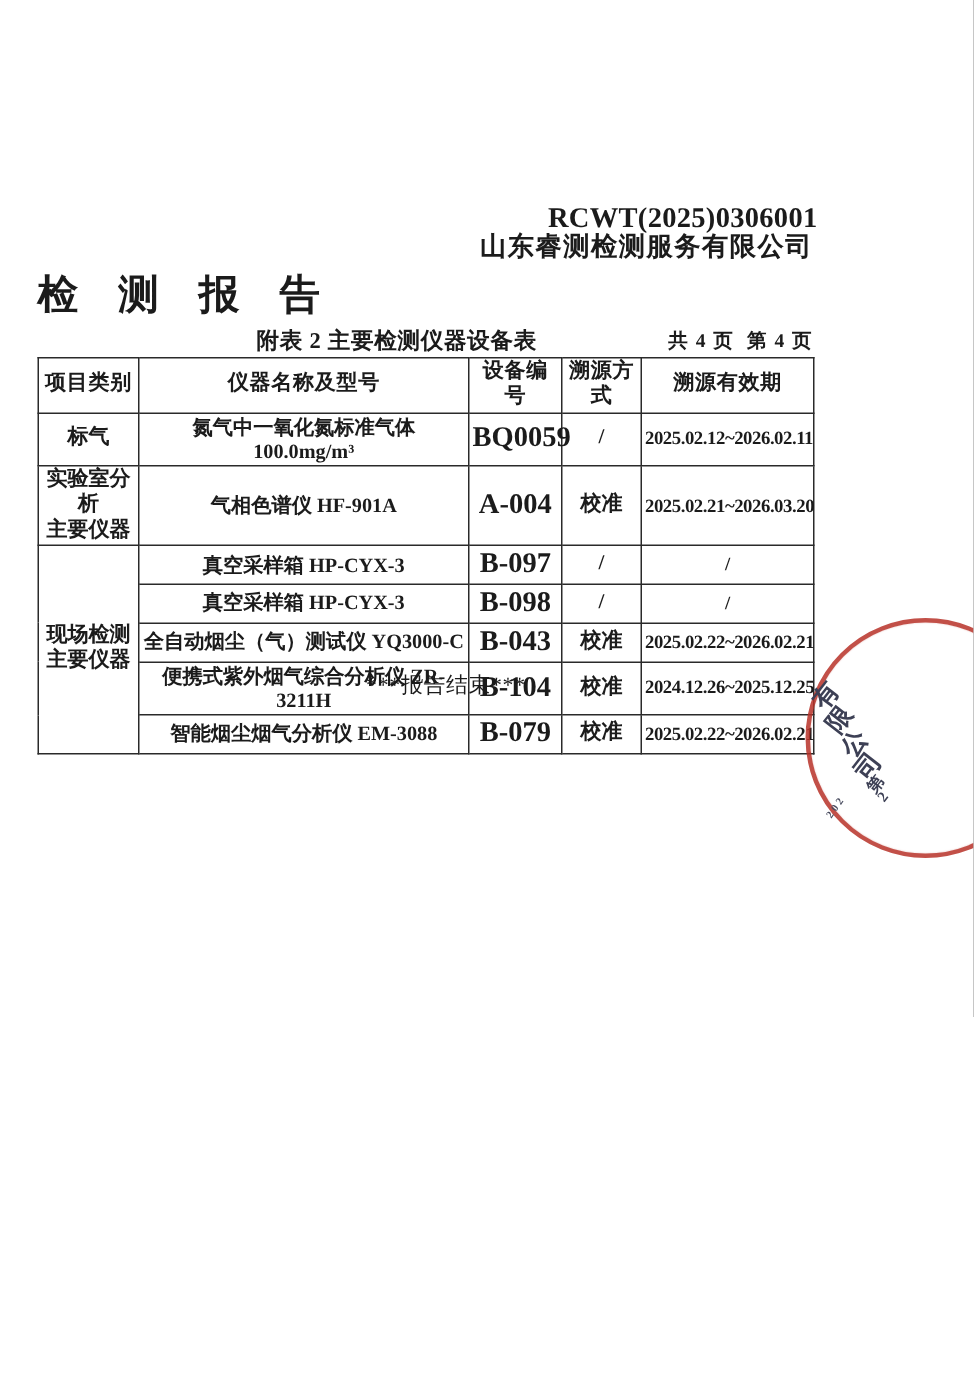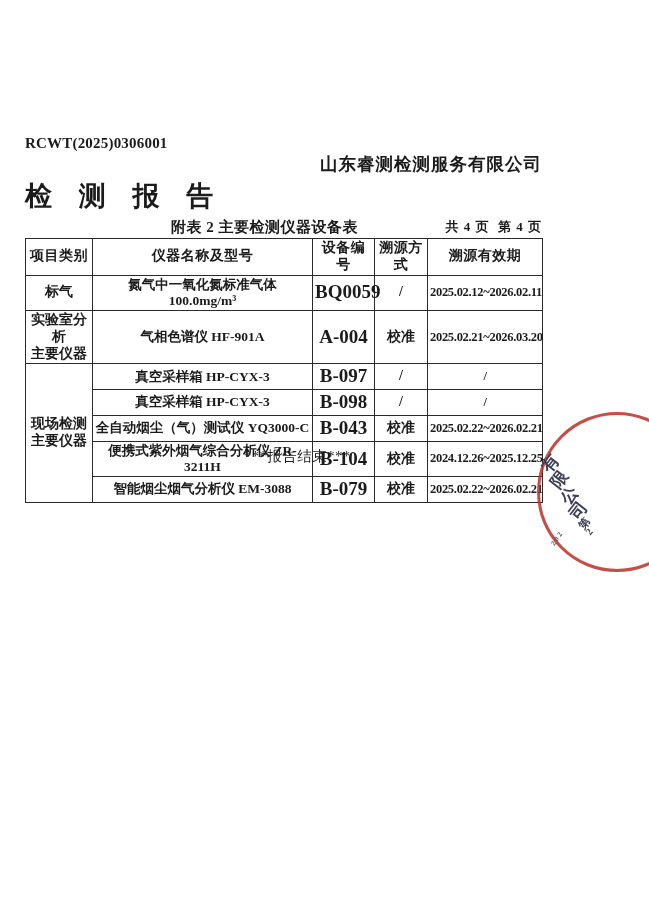--- a/index.html
+++ b/index.html
@@ -12,22 +12,22 @@
     margin: 0 auto;
     background: #ffffff;
     overflow: hidden;
     color: #1b1b1b;
   }
   .report-no {
     position: absolute;
     top: 135px;
     left: 25px;
     width: 520px;
-    text-align: left;
-    font-size: 15px;
+    text-align: right;
+    font-size: 19px;
     font-weight: 600;
     letter-spacing: 0.2px;
   }
   .company-name {
     position: absolute;
     top: 152px;
     left: 25px;
     width: 517px;
     text-align: right;
     font-size: 17.5px;

